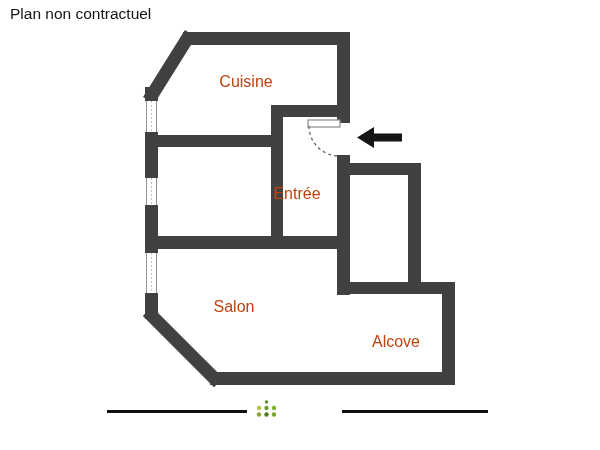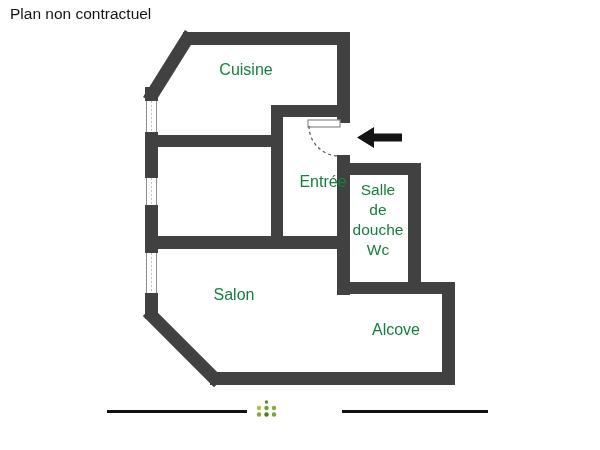--- a/index.html
+++ b/index.html
@@ -7,21 +7,21 @@
     position:relative;width:600px;height:442px;background:#ffffff;
     font-family:Liberation Sans, sans-serif;overflow:hidden;padding-left:16px;
   }
   .plan-svg{position:absolute;left:0;top:0;}
   .title{
     position:absolute;left:10px;top:5px;
     font-size:15.5px;color:#141414;letter-spacing:0;
   }
   .room-label{
     position:absolute;transform:translate(-50%,-50%);
-    font-size:16px;color:#15803d;white-space:nowrap;text-align:center;
+    font-size:16px;color:#c2410c;white-space:nowrap;text-align:center;margin-top:12px;
   }
   .room-label.small{font-size:15.5px;line-height:20px;}
   .brand-text{
     position:absolute;left:278px;top:400px;
     font-size:18px;font-weight:700;color:#2b2b34;letter-spacing:-0.4px;
   }
 </style>
 </head>
 <body>
 
@@ -89,24 +89,18 @@
         <circle cx="266.5" cy="408" r="2.2" fill="#6f9f2f"></circle>
         <circle cx="274" cy="408" r="2.2" fill="#7fae31"></circle>
         <circle cx="259" cy="414.5" r="2.2" fill="#8aa735"></circle>
         <circle cx="266.5" cy="414.5" r="2.2" fill="#4e7c1f"></circle>
         <circle cx="274" cy="414.5" r="2.2" fill="#77a62c"></circle>
       </g>
     </g>
   </svg>
 
   <div class="room-label" style="left:246px;top:70px;">Cuisine</div>
-  <div class="room-label" style="left:323px;top:182px;">Entrée</div>
-  <div class="room-label small" style="left:378px;top:220px;">
-    <div>Salle</div>
-    <div>de</div>
-    <div>douche</div>
-    <div>Wc</div>
-  </div>
+  <div class="room-label" style="left:297px;top:182px;">Entrée</div>
   <div class="room-label" style="left:234px;top:295px;">Salon</div>
   <div class="room-label" style="left:396px;top:330px;">Alcove</div>
 
 
 </div>
 
 </body></html>

